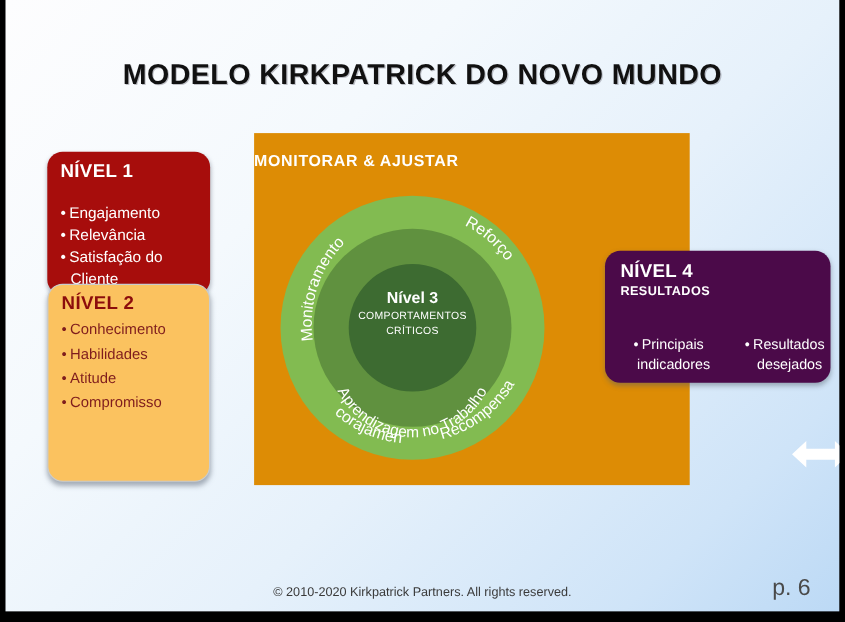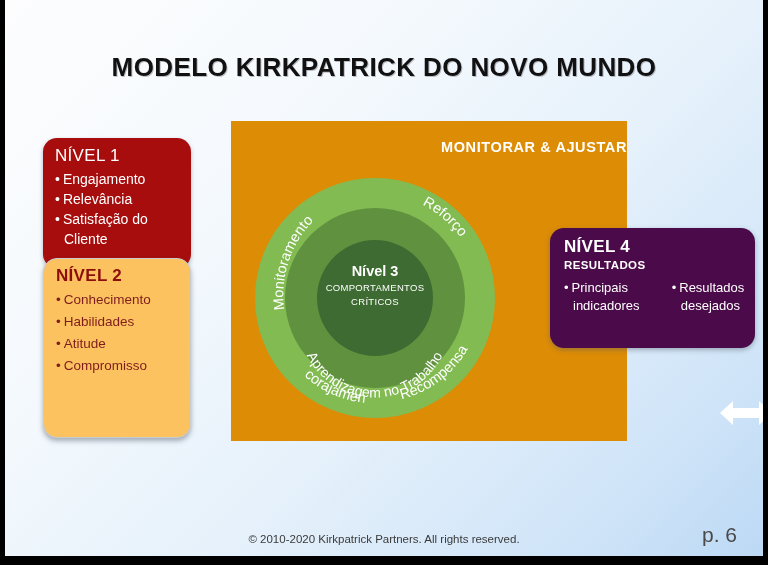--- a/index.html
+++ b/index.html
@@ -39,22 +39,22 @@
     left: 38px; top: 138px;
     width: 148px; height: 130px;
     background: #A70D0C;
     border-radius: 14px;
     box-shadow: 0 2px 4px rgba(90,100,115,0.45);
     padding: 8px 10px 0 12px;
     color: #ffffff;
     z-index: 3;
   }
   #level1-box .lvl-title {
-    font-size: 17px; font-weight: normal; letter-spacing: 0.3px;
-    margin-bottom: 4px;
+    font-size: 17px; font-weight: bold; letter-spacing: 0.3px;
+    margin-bottom: 18px;
   }
   #level1-box ul { list-style: none; }
   #level1-box li {
     font-size: 14px; line-height: 1.42; color: #fff;
   }
   #level1-box li .bullet { margin-right: 3px; }
   #level1-box li .cont { display: block; padding-left: 9px; }
 
   #level2-box {
     position: absolute;
@@ -81,21 +81,21 @@
   #center-panel {
     position: absolute;
     left: 226px; top: 121px;
     width: 396px; height: 320px;
     background: #DD8C05;
     z-index: 2;
   }
   #monitor-label {
     position: absolute;
     left: 0; top: 18px; width: 396px;
-    text-align: right;
+    text-align: left;
     font-size: 14.5px; font-weight: bold;
     letter-spacing: 0.6px;
     color: #ffffff;
   }
 
   
   #rings {
     position: absolute;
     left: 24px; top: 57px;
     width: 240px; height: 240px;
@@ -155,21 +155,21 @@
     z-index: 5;
   }
   #level4-box .lvl-title {
     font-size: 17px; font-weight: bold; letter-spacing: 0.3px;
   }
   #level4-box .lvl-sub {
     font-size: 11.5px; font-weight: bold; letter-spacing: 0.4px;
     margin-top: 2px;
   }
   #level4-cols {
-    display: flex; margin-top: 8px; gap: 20px;
+    display: flex; margin-top: 33px; gap: 20px; text-align: center;
   }
   #level4-cols ul { list-style: none; }
   #level4-cols li { font-size: 13px; line-height: 1.35; }
   #level4-cols li .bullet { margin-right: 3px; }
   #level4-cols li .cont { display: block; padding-left: 9px; }
   .col-a { width: 100px; }
   .col-b { width: 95px; }
 
   
   #copyright {

